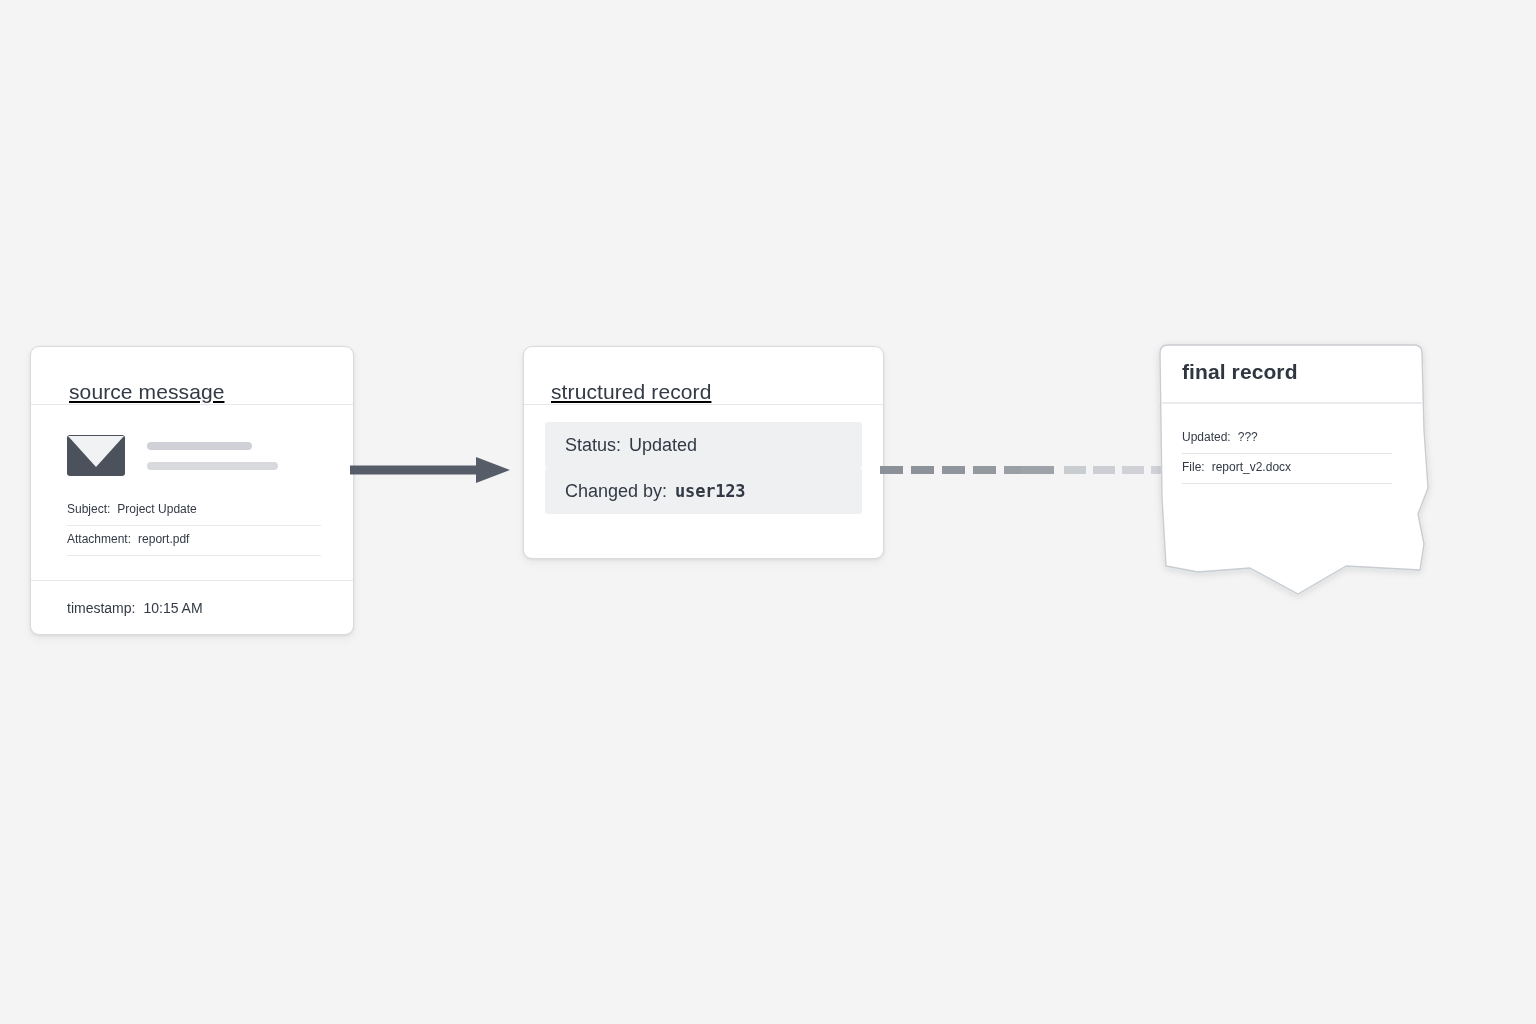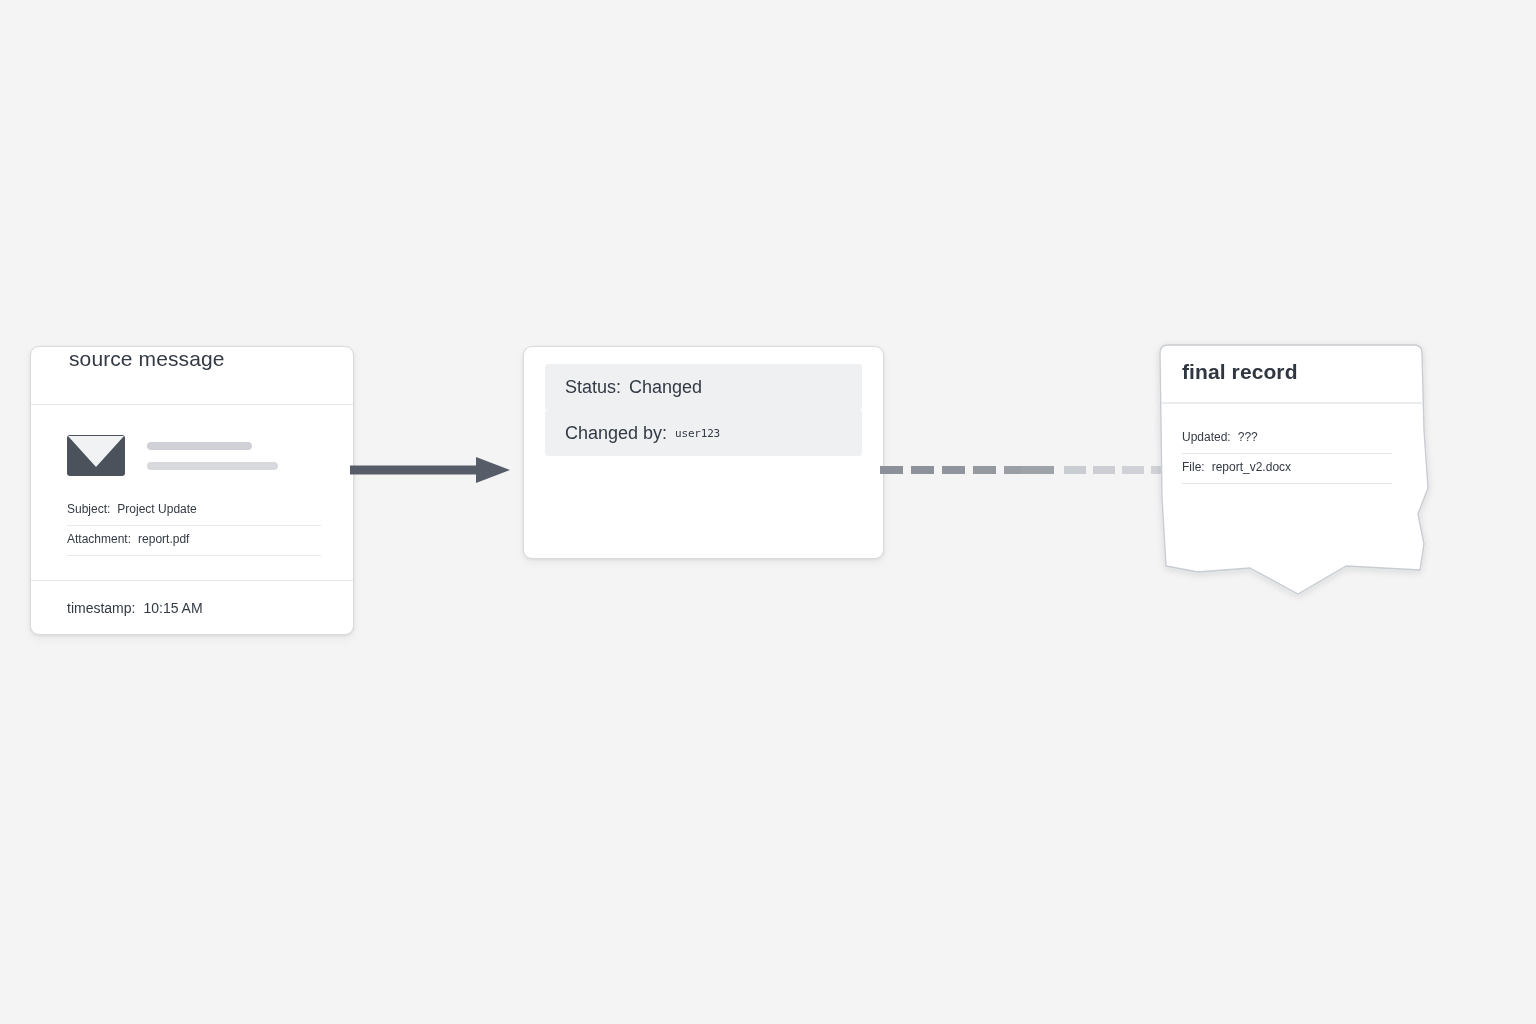--- a/index.html
+++ b/index.html
@@ -26,24 +26,25 @@
     background: #ffffff;
     border: 1px solid #d9dbde;
     border-radius: 9px;
     box-shadow: 0 1px 3px rgba(30,35,45,0.09), 0 4px 10px rgba(30,35,45,0.05);
     box-sizing: border-box;
   }
 
   .card-header {
     height: 58px;
     display: flex;
-    align-items: flex-start;
+    align-items: flex-end;
     padding: 0 0 0 38px;
     border-bottom: 1px solid #e4e6e9;
     box-sizing: border-box;
+    text-decoration: underline;
   }
   .card-title {
     font-size: 21px;
     color: #333a45;
     letter-spacing: 0.1px;
     white-space: nowrap;
   }
   .card-title.bold { font-weight: bold; color: #2f3640; }
 
   .card-body {
@@ -147,22 +148,22 @@
     padding-left: 20px;
     font-size: 18px;
     color: #333a45;
     white-space: nowrap;
     box-sizing: border-box;
   }
   .kv-row + .kv-row { margin-top: 0; }
   .kv-row .v { margin-left: 8px; }
   .kv-row .v.mono {
     font-family: "DejaVu Sans Mono", monospace;
-    font-weight: normal;
-    font-size: 11px;
+    font-weight: bold;
+    font-size: 17px;
     letter-spacing: -0.2px;
   }
 
   
   #card-final {
     position: absolute;
     left: 1152px;
     top: 344px;
     width: 270px;
     height: 238px;
@@ -240,25 +241,28 @@
         <span class="v">10:15 AM</span>
     </div>
   </div>
 
   <svg class="arrow-svg" id="arrow-1" viewBox="0 0 160 40">
     <rect x="0" y="15.5" width="130" height="9" fill="#565d68"></rect>
     <polygon points="126,7 160,20 126,33" fill="#565d68"></polygon>
   </svg>
 
   <div class="card" id="card-structured">
+    <div class="card-header">
+      <span class="card-title">structured record</span>
+    </div>
     <div class="card-body">
 
       <div class="kv-row">
         <span>Status:</span>
-          <span class="v">Changed</span>
+          <span class="v">Updated</span>
       </div>
 
       <div class="kv-row">
         <span>Changed by:</span>
           <span class="v mono">user123</span>
       </div>
     </div>
   </div>
 
   <svg class="arrow-svg" id="arrow-2" viewBox="0 0 252 40">

